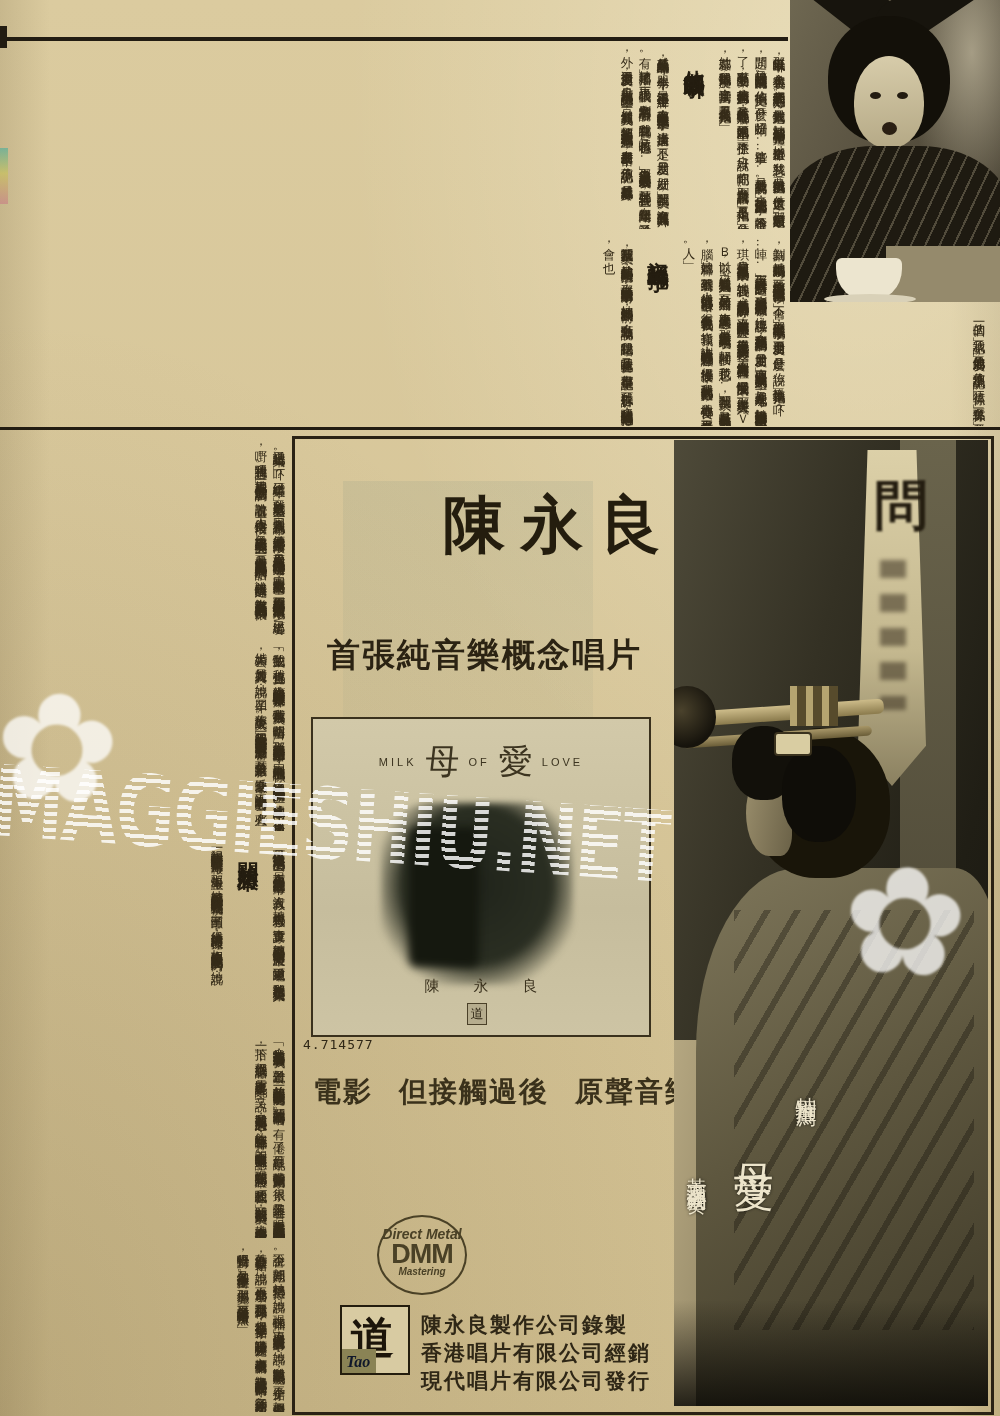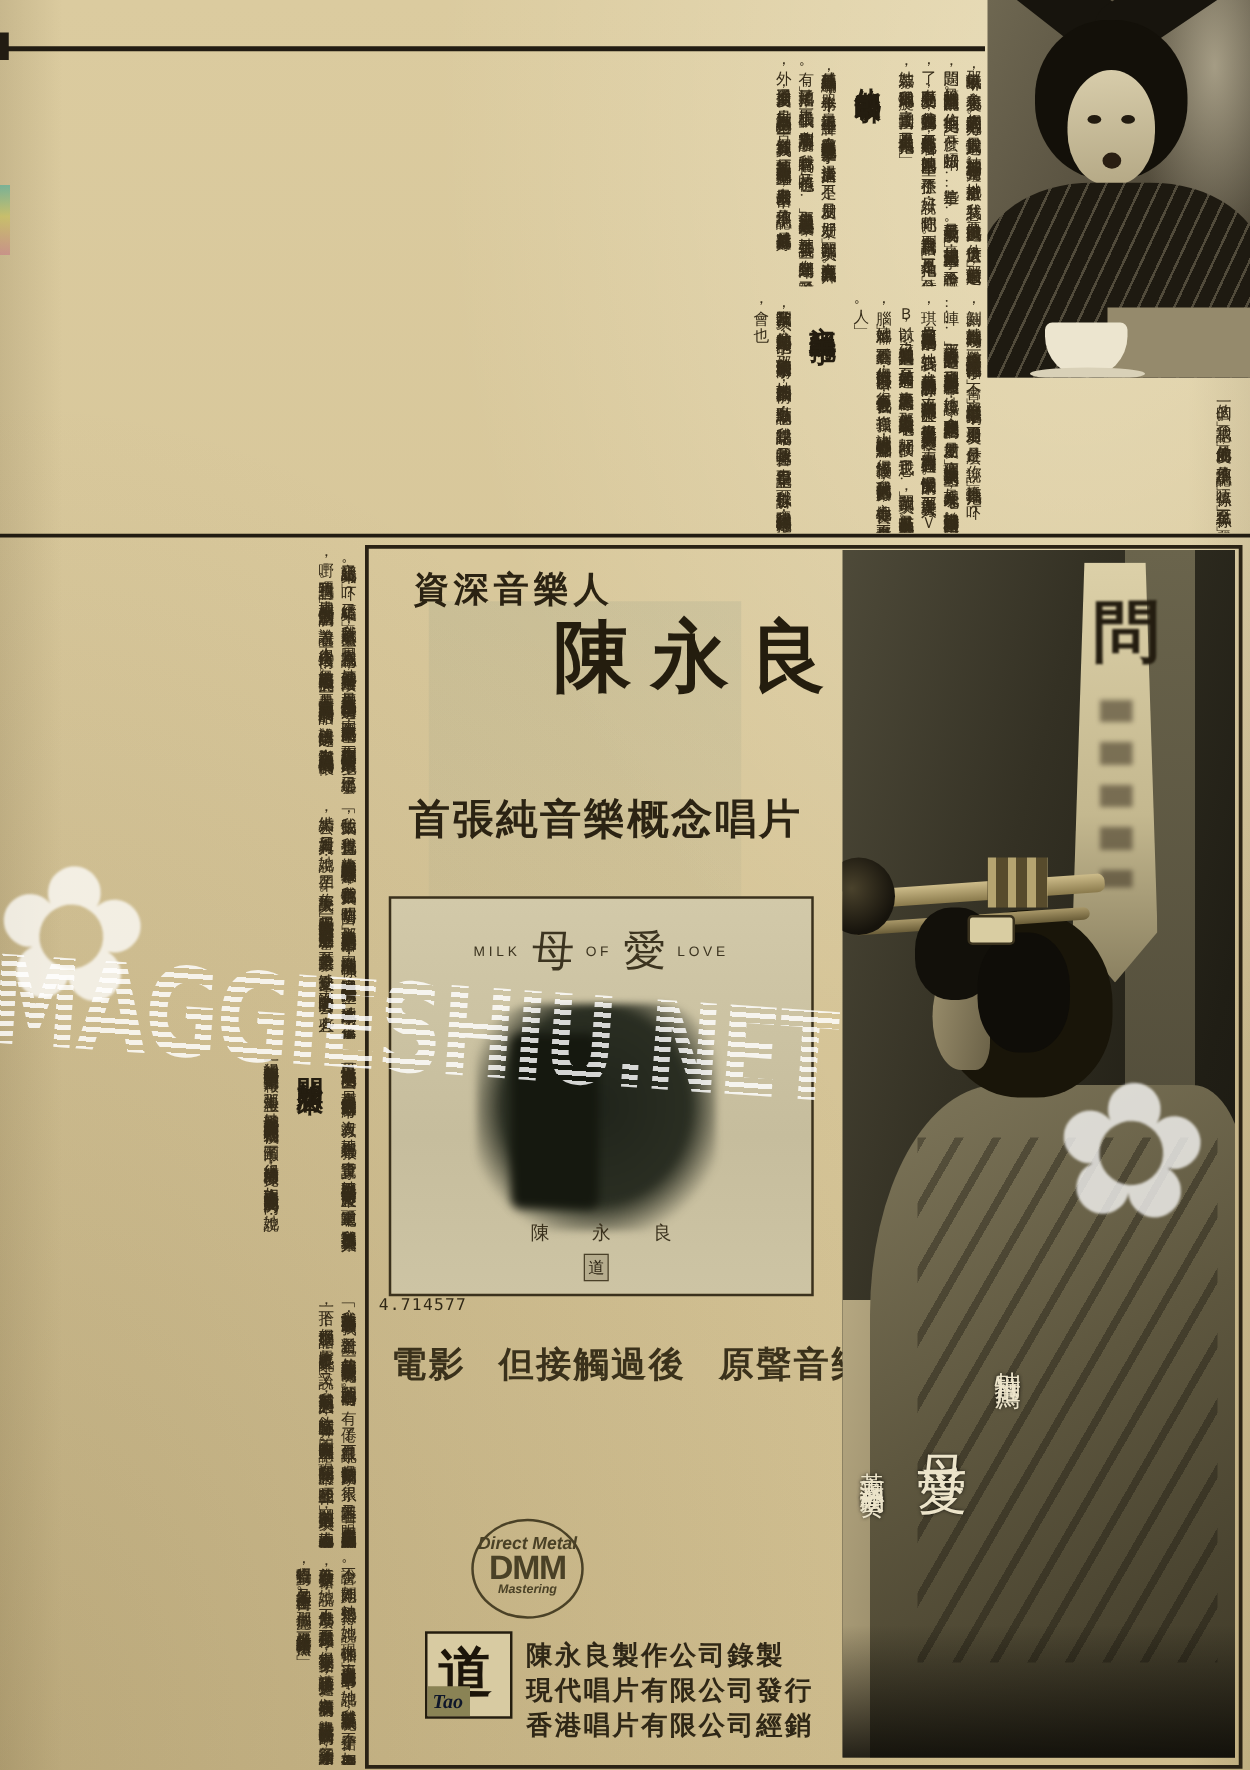--- a/index.html
+++ b/index.html
@@ -197,21 +197,20 @@
   <div class="vt" style="left:2px;top:1038px;width:286px;height:200px;">
     <span>「我常常看着海報裏面的那個我，對着鏡子，一年前的我和一年後的我有什麼不同呢？」我問她自覺有啥不同。「有，倦了。而且很亂，有時候拍完劇回家，很累，但又睡不着，眼看一房間盡是衣服化妝品劇本和濕濕碎碎的雜物，很想收拾一下，但腦袋不聽話，比電影『亂』還要亂！」又說：「我以前是個不想將來的人，飲完這杯咖啡至算，明天有無咖啡飲明天至諗。現在我開始想吓將來，想吓我的工作。」以前問初入行的邵美琪，她會不會選擇圈內人做男朋友，她</span>
   </div>
   <div class="vt" style="left:2px;top:1244px;width:286px;height:168px;">
     <span>說不會。如今問她，她仍然堅持。她說：「現在咪仲怕。」不過這個世界沒有絕對的事，她說：「我以前說過堅決不化妝，不穿裙子，如今也要破例了。」我問她為什麼不喜歡穿裙，她說：「也不知為什麼，我不是那種男仔頭，但我從來不愛穿裙，讀書時除了校裙之外，衣櫃裏沒有裙子的。上課時也是穿了波褲在校裙內面的。入行了才開始穿裙子，但每次穿裙上街前總覺得唔對勁，匆匆又換上褲子才會上街。那個感覺，就像男仔着咗裙一樣咁唔自然！」</span>
   </div>
 
   <div class="adbox">
     <div class="ghost"></div>
 
-    <div class="ad-eyebrow ad-sans">資深音樂人</div>
     <div class="ad-artist ad-sans">陳永良</div>
     <div class="ad-line2 ad-sans">首張純音樂概念唱片</div>
 
     <div class="album">
       <div class="album-title">
         <span class="en">MILK</span>
         <span class="cn">母</span>
         <span class="en">OF</span>
         <span class="cn">愛</span>
         <span class="en">LOVE</span>
@@ -233,22 +232,22 @@
       <div class="b">Mastering</div>
     </div>
 
     <div class="tao">
       <div class="cn">道</div>
       <div class="en-bg"></div>
       <div class="en">Tao</div>
     </div>
     <div class="credits ad-sans">
       <div>陳永良製作公司錄製</div>
+      <div>香港唱片有限公司經銷</div>
       <div>現代唱片有限公司發行</div>
-      <div>香港唱片有限公司經銷</div>
     </div>
 
     <div class="photo-t">
       <div class="beam"></div>
       <div class="lantern"></div>
       <div class="callig">問</div>
       <div class="callig2"></div>
       <div class="ground"></div>
       <div class="ledge"></div>
       <div class="body"></div>

